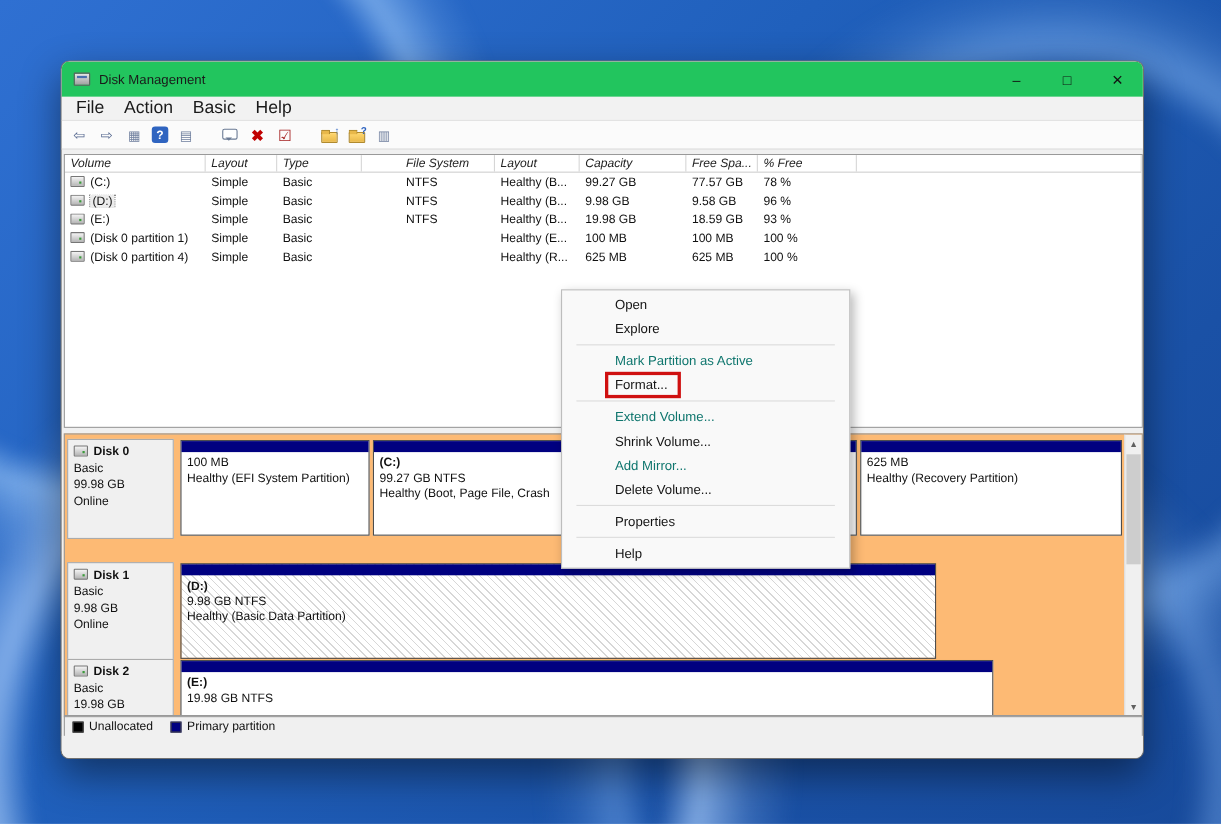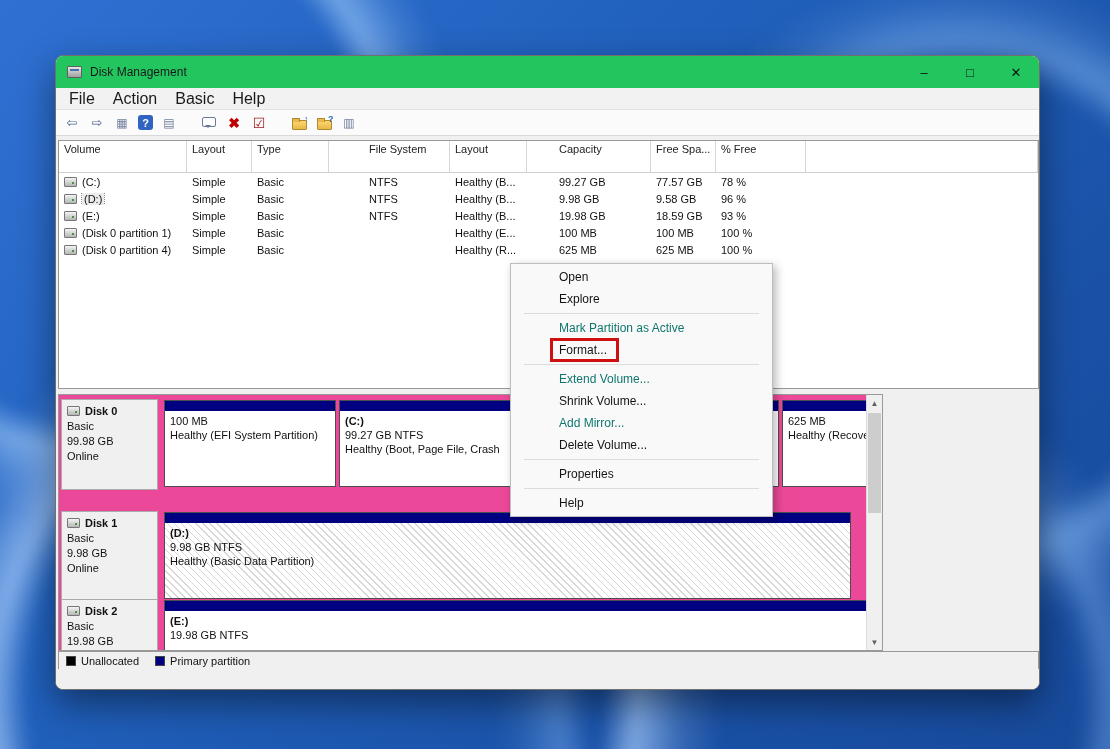--- a/index.html
+++ b/index.html
@@ -57,35 +57,35 @@
     border:3px solid transparent; border-top-color:#6a7a94; }
   .folder { position:relative; width:15px; height:10px; margin-top:4px;
     background:linear-gradient(#ffd76e,#e8b84a); border:1px solid #b08a2e; border-radius:1px; }
   .folder::before { content:""; position:absolute; top:-3px; left:-1px; width:6px; height:3px;
     background:#e8b84a; border:1px solid #b08a2e; border-bottom:none; border-radius:1px 1px 0 0; }
   .folder .ovl { position:absolute; right:-3px; top:-7px; font-size:9px; font-weight:bold; color:#2f64c0; }
 
   
   .volume-panel { position:absolute; left:2px; top:84px; width:981px; height:249px;
     background:#fff; border:1px solid #999; overflow:hidden; font-size:11px; }
-  .vhead { display:flex; height:32px; border-bottom:1px solid #cfcfcf; background:#fff; }
+  .vhead { display:flex; height:16px; border-bottom:1px solid #cfcfcf; background:#fff;font-style:italic; }
   .vh { border-right:1px solid #d6d6d6; padding:2px 0 0 5px; color:#222; white-space:nowrap; overflow:hidden; }
   .vrow { display:flex; height:17px; align-items:center; }
   .vc { padding-left:5px; white-space:nowrap; overflow:hidden; color:#111; }
   .c-vol{width:128px;} .c-layout{width:65px;} .c-type{width:77px;} .c-fs{width:86px;margin-left:35px;}
-  .c-status{width:77px;} .c-cap{width:97px;margin-left:27px;} .c-free{width:65px;} .c-pct{width:90px;}
+  .c-status{width:77px;} .c-cap{width:97px;} .c-free{width:65px;} .c-pct{width:90px;}
   .c-fill{flex:1;}
   .drive-icon { display:inline-block; width:13px; height:10px; background:linear-gradient(#f4f4f4,#b5b5b5);
     border:1px solid #767676; border-radius:1px; position:relative; margin-right:5px; vertical-align:-1px; }
   .drive-icon::after { content:""; position:absolute; right:2px; bottom:2px; width:2px; height:2px; background:#3a9b3a; }
   .vname.sel { background:#ececec; outline:1px dotted #8a8a8a; padding:0 2px; }
 
   
-  .disk-panel { position:absolute; left:2px; top:338px; width:825px; height:257px;
-    background:#ec4899; border:1px solid #999; overflow:hidden; font-size:11px; }
+  .disk-panel { position:absolute; left:2px; top:338px; width:981px; height:257px;
+    background:#fdba74; border:1px solid #999; overflow:hidden; font-size:11px; }
   .disk-row { position:absolute; left:0; right:16px; overflow:hidden; }
   .disk-label { position:absolute; left:2px; top:2px; width:97px; height:91px;
     background:#f0f0f0; border:1px solid #ababab; padding:4px 5px; line-height:15px; color:#111; }
   .disk-label .dname { font-weight:bold; }
   .partition { position:absolute; top:3px; height:87px; border:1px solid #4d4d4d; background:#fff; }
   .pbar { height:10px; background:#000080; }
   .ptext { padding:3px 5px; line-height:14px; white-space:nowrap; overflow:hidden; color:#111; }
   .pl.b { font-weight:bold; }
   .partition.hatched { background: repeating-linear-gradient(45deg, #ffffff 0 4px, #d7d7d7 4px 5px); }
 

